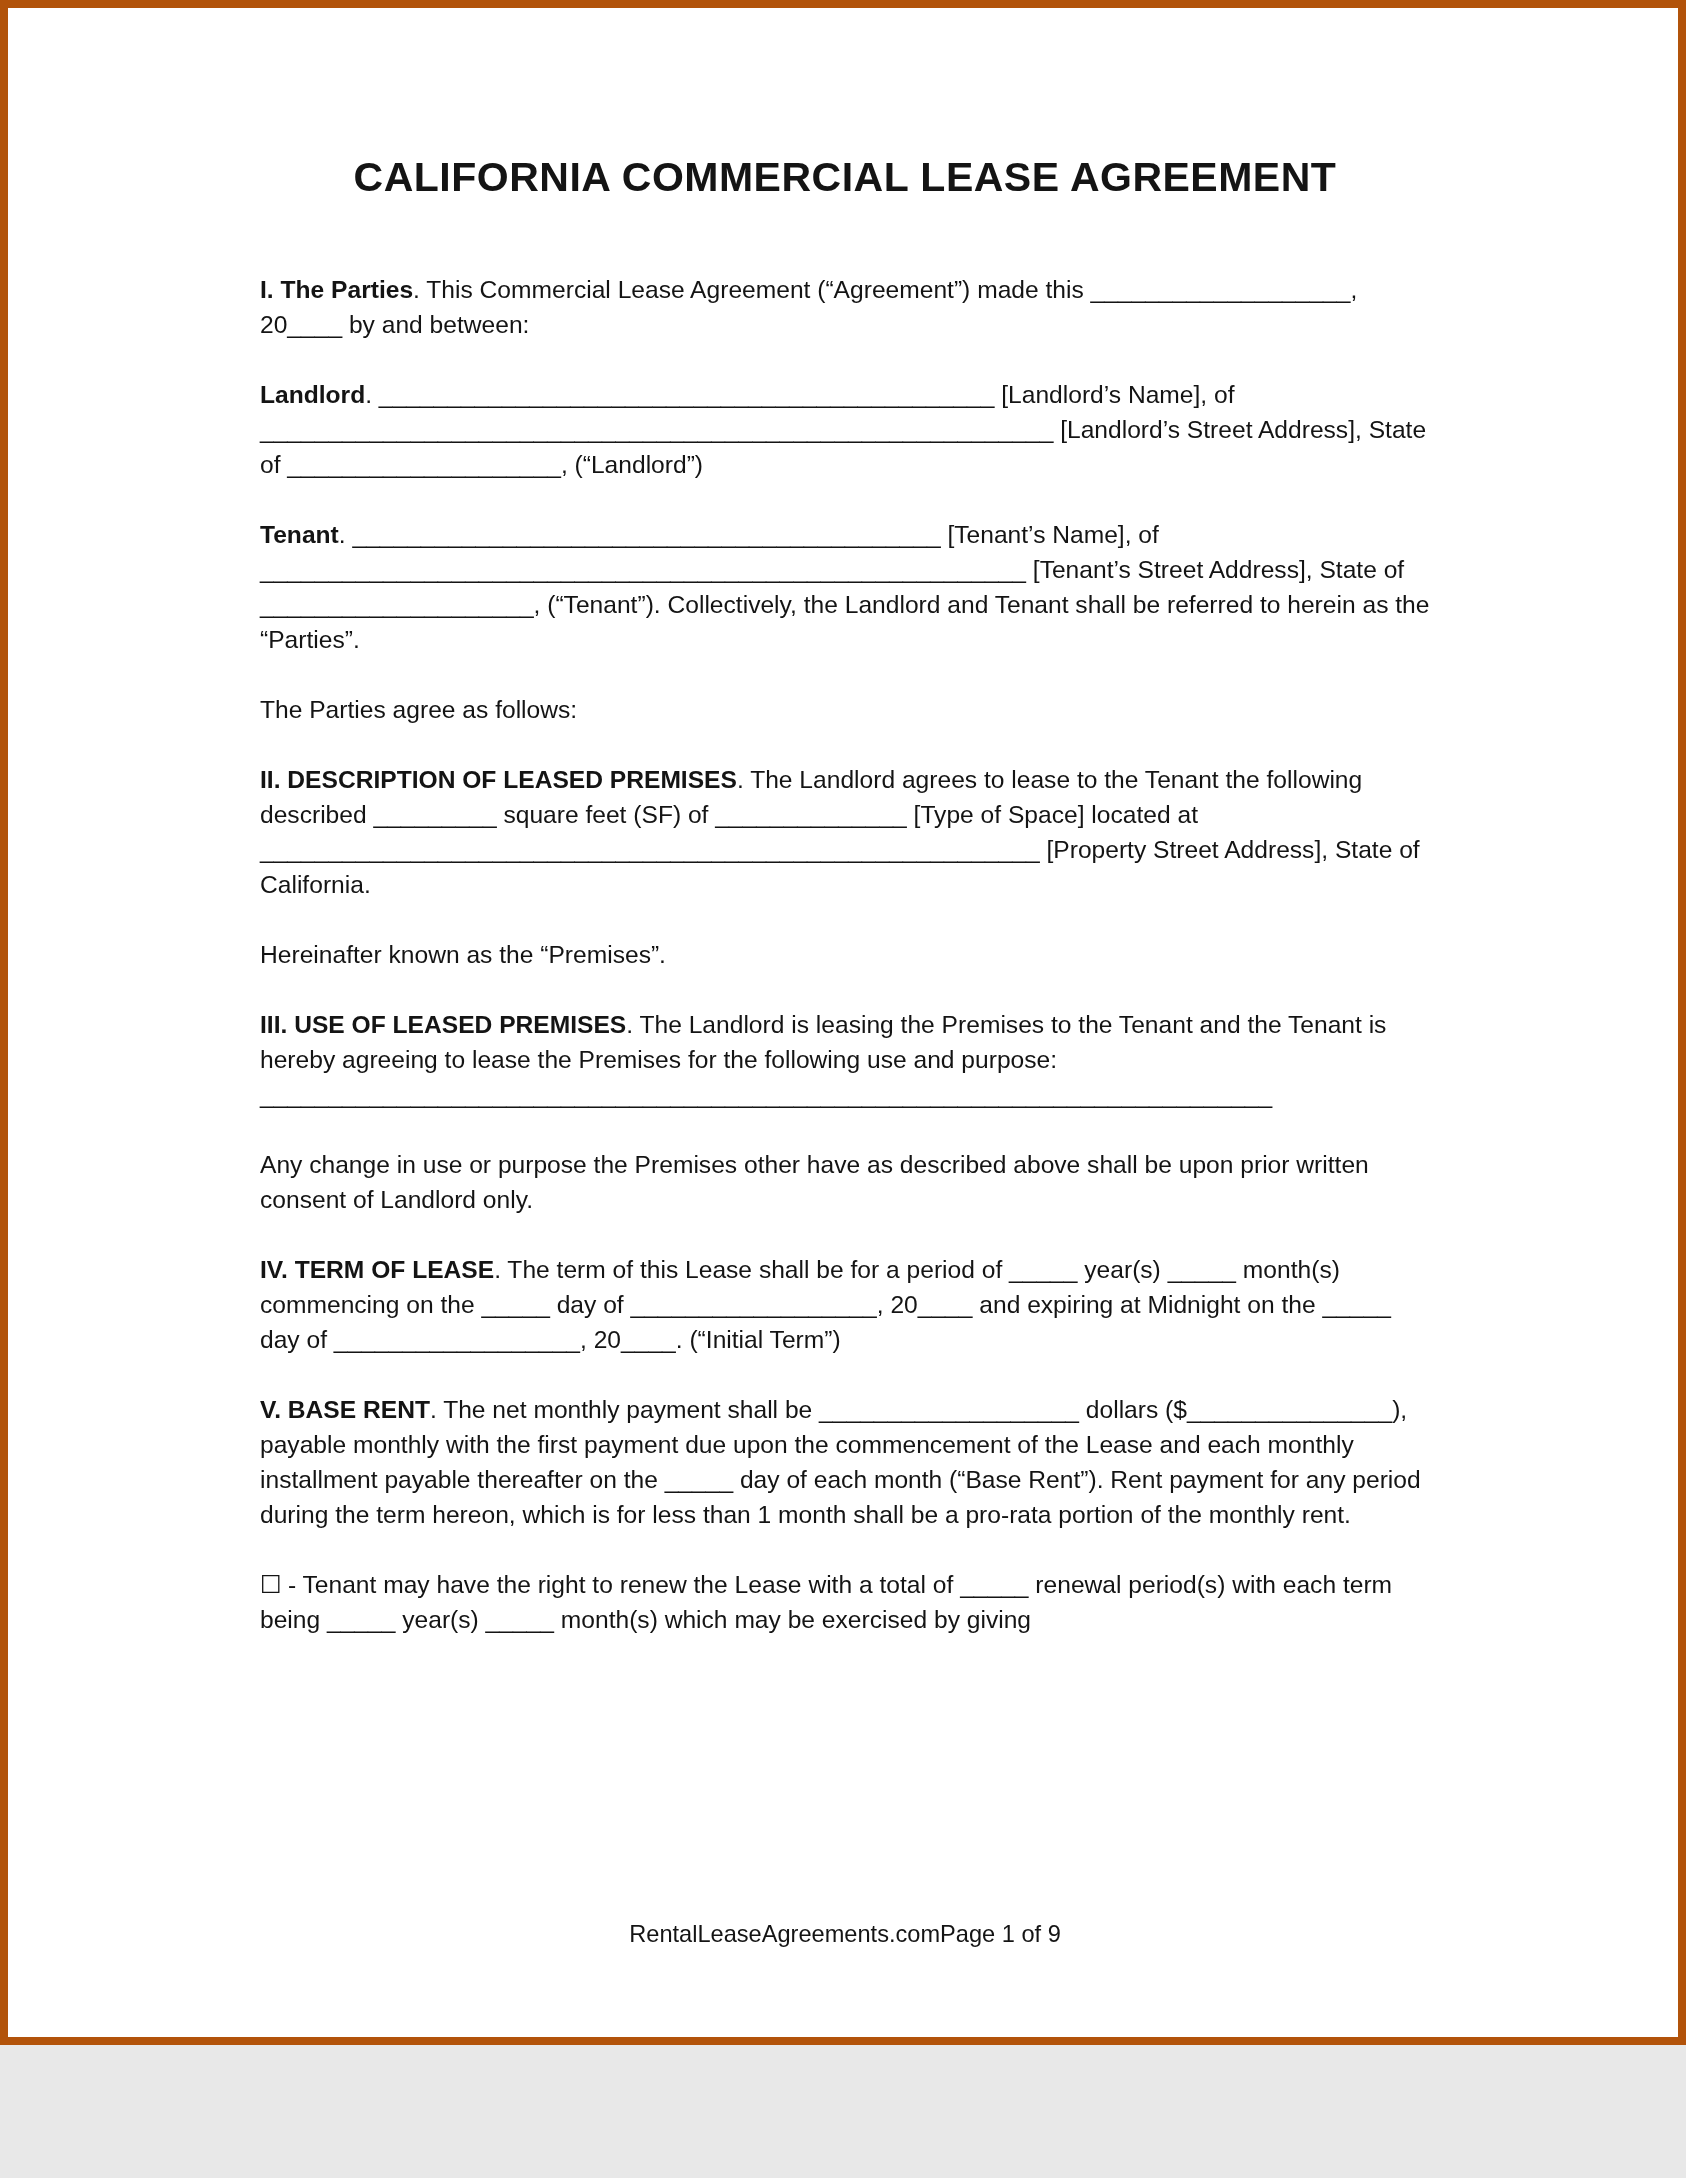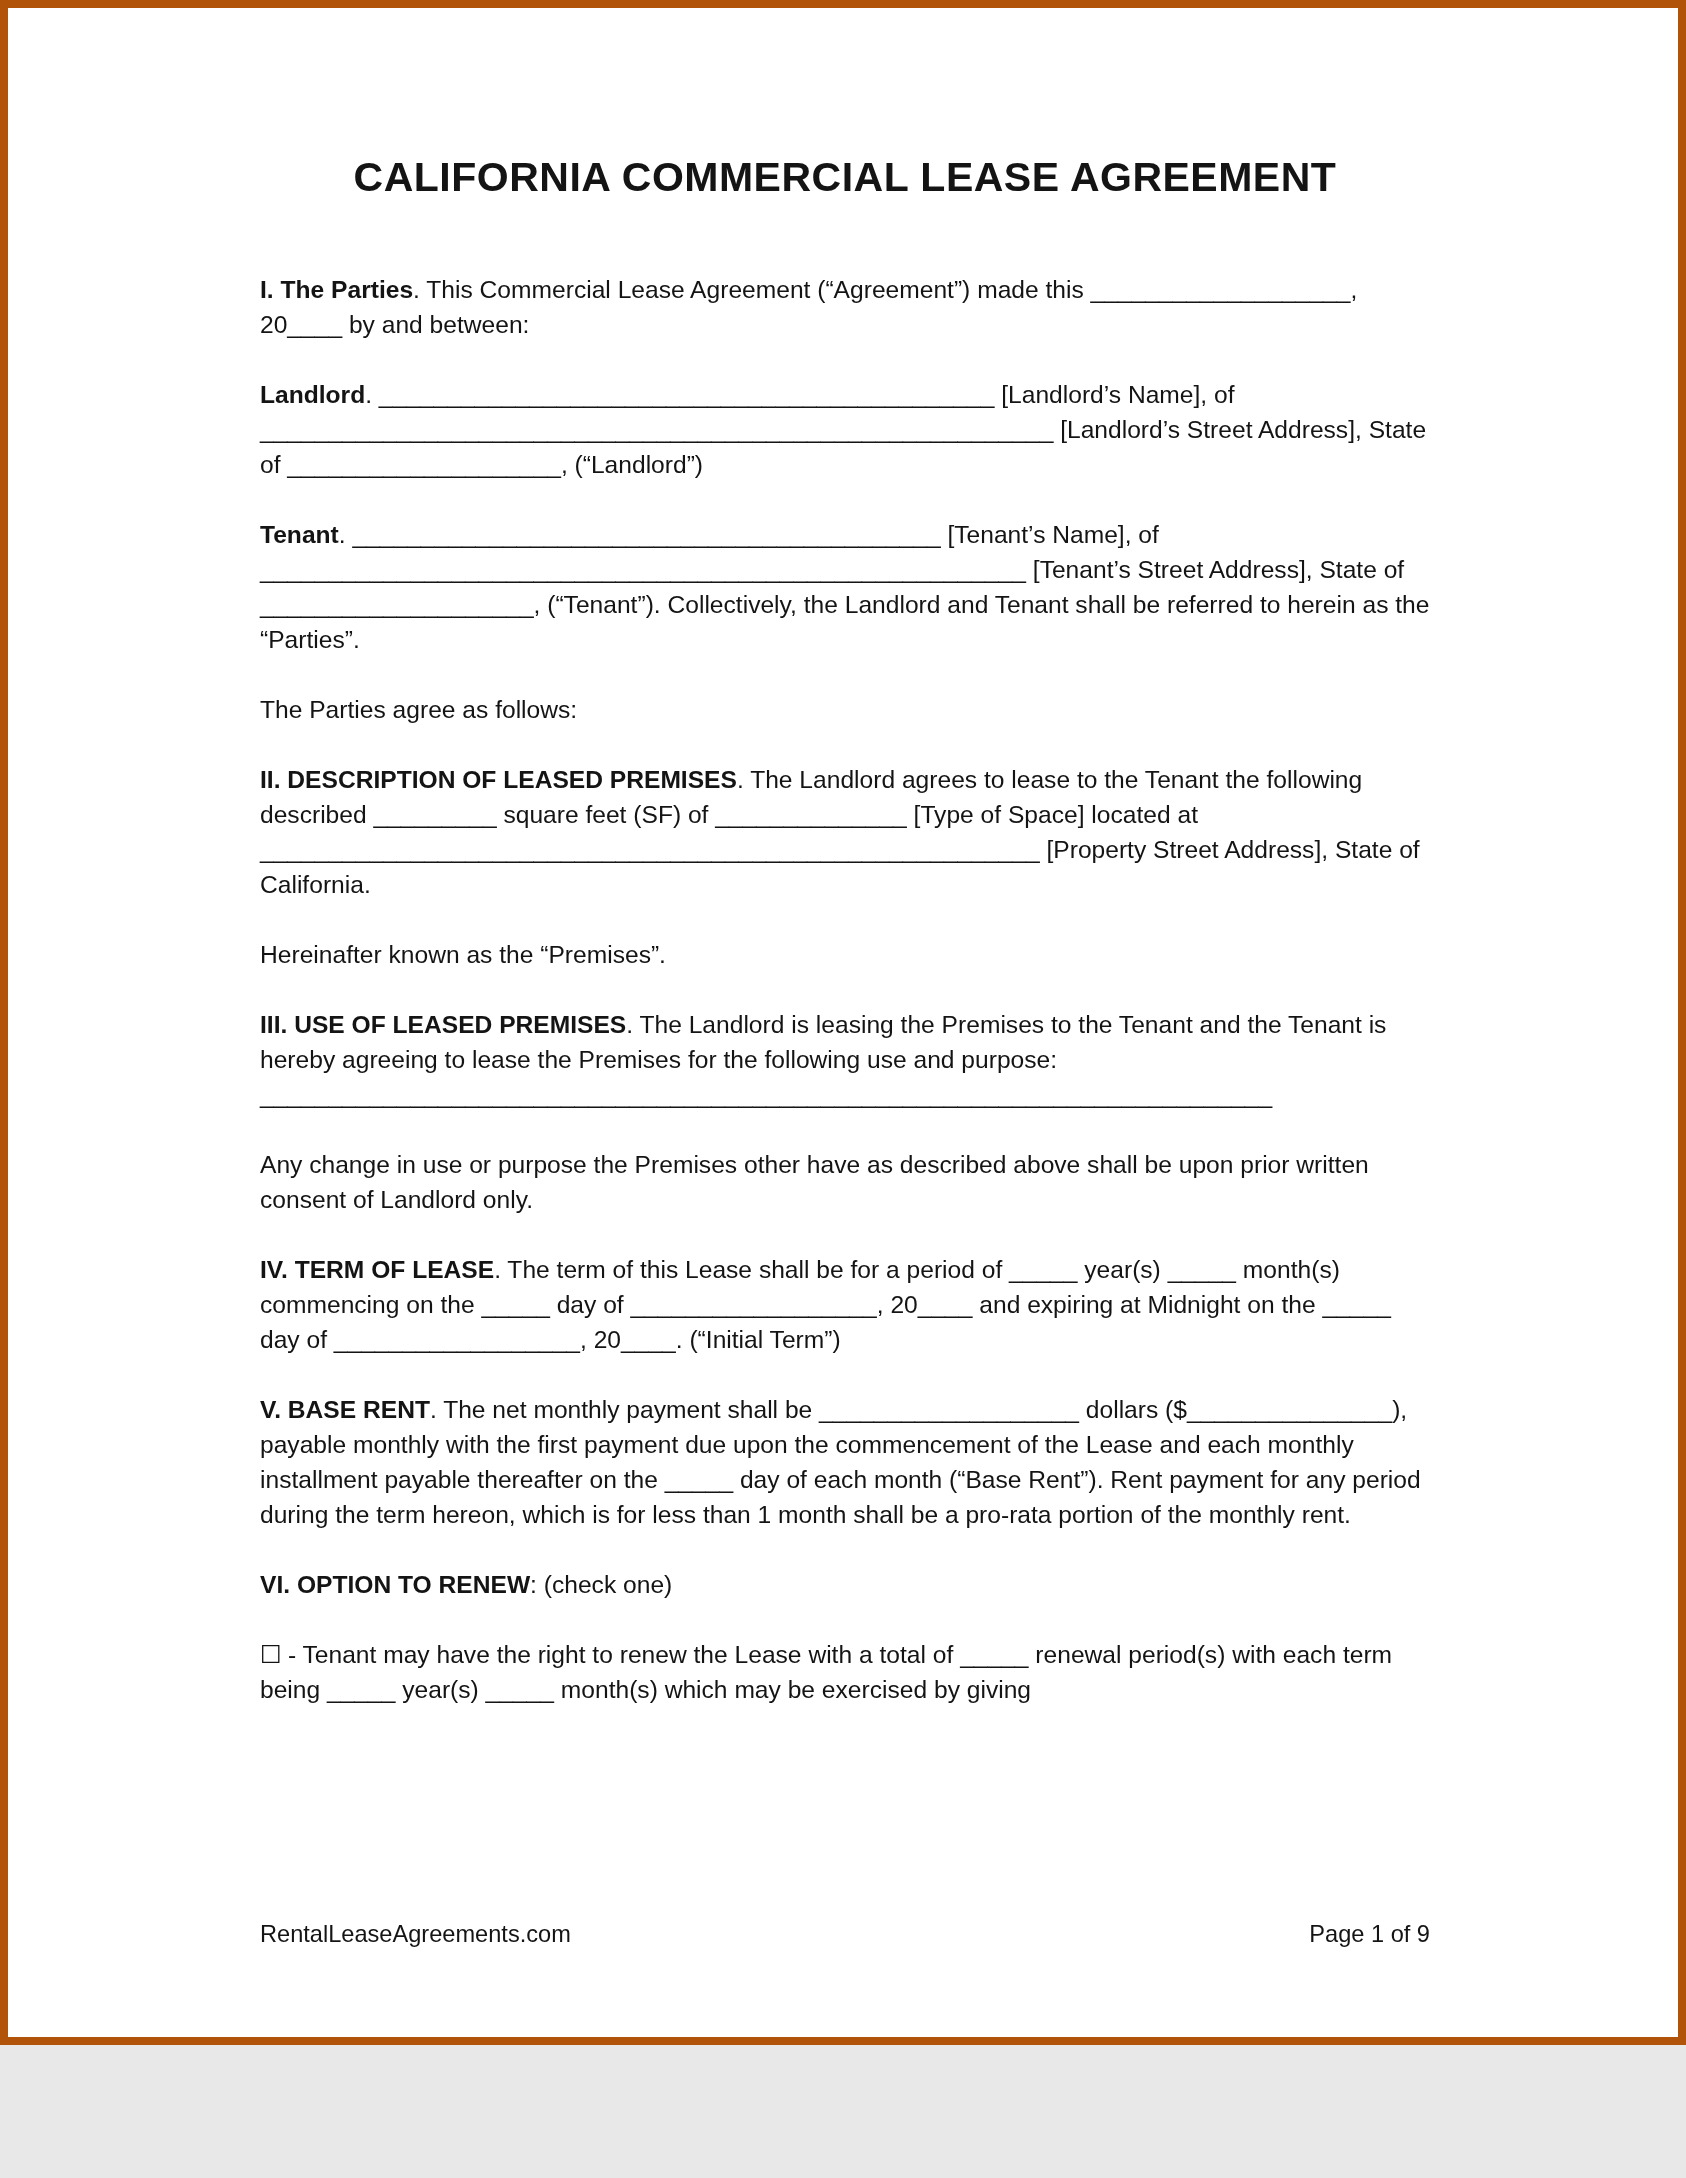--- a/index.html
+++ b/index.html
@@ -44,21 +44,21 @@
   .checkbox-glyph{
     font-family:"DejaVu Sans", sans-serif;
     margin-right:5.9px;
   }
   .footer{
     position:absolute;
     left:252px;
     right:248px;
     bottom:89px;
     display:flex;
-    justify-content:space-between;
+    justify-content:center;
     align-items:baseline;
     font-size:23.6px;
   }
 </style>
 </head>
 <body>
 
 <div class="page">
   <div class="content">
 
@@ -79,21 +79,20 @@
     <p class="para"><span class="lead"></span><span>Hereinafter known as the “Premises”.</span></p>
 
     <p class="para"><span class="lead">III. USE OF LEASED PREMISES</span><span>. The Landlord is leasing the Premises to the Tenant and the Tenant is hereby agreeing to lease the Premises for the following use and purpose: __________________________________________________________________________</span></p>
 
     <p class="para"><span class="lead"></span><span>Any change in use or purpose the Premises other have as described above shall be upon prior written consent of Landlord only.</span></p>
 
     <p class="para"><span class="lead">IV. TERM OF LEASE</span><span>. The term of this Lease shall be for a period of _____ year(s) _____ month(s) commencing on the _____ day of __________________, 20____ and expiring at Midnight on the _____ day of __________________, 20____. (“Initial Term”)</span></p>
 
     <p class="para"><span class="lead">V. BASE RENT</span><span>. The net monthly payment shall be ___________________ dollars ($_______________), payable monthly with the first payment due upon the commencement of the Lease and each monthly installment payable thereafter on the _____ day of each month (“Base Rent”). Rent payment for any period during the term hereon, which is for less than 1 month shall be a pro-rata portion of the monthly rent.</span></p>
 
-    <p class="para"><span class="lead">VI. OPTION TO RENEW</span><span>: (check one)</span></p>
 
 
     <p class="para"><span class="checkbox-glyph">☐</span><span>- Tenant may have the right to renew the Lease with a total of _____ renewal period(s) with each term being _____ year(s) _____ month(s) which may be exercised by giving</span></p>
 
   </div>
 
   <div class="footer">
     <span>RentalLeaseAgreements.com</span>
     <span>Page 1 of 9</span>
   </div>

